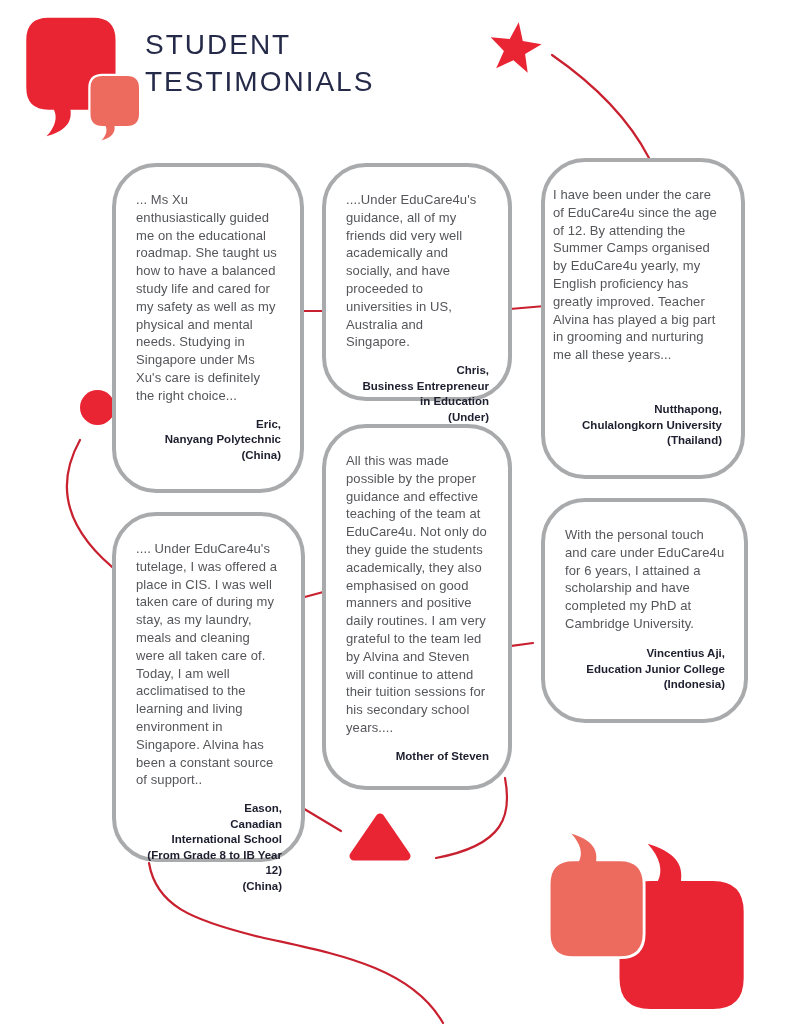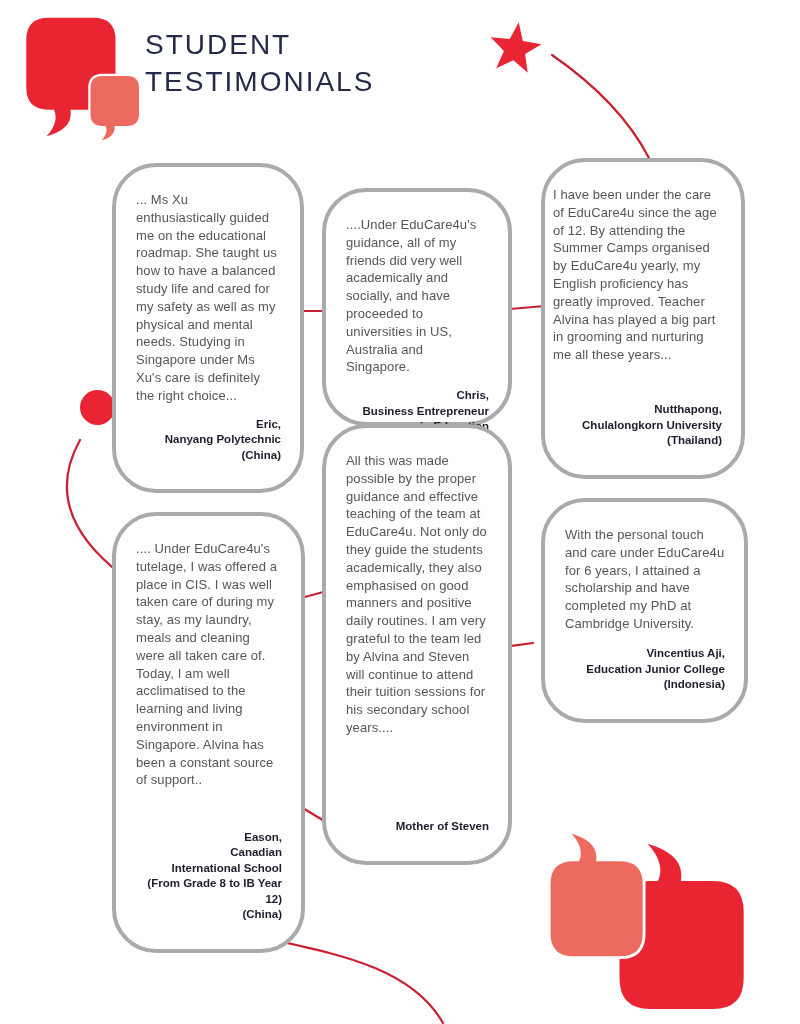--- a/index.html
+++ b/index.html
@@ -24,24 +24,24 @@
     padding:24px 19px 26px 20px;display:flex;flex-direction:column;
   }
   .quote{
     margin:0;color:#55565a;font-size:13px;line-height:1.37;letter-spacing:0.1px;
   }
   .attr{
     margin:14px 0 0 0;margin-top:auto;padding-top:12px;text-align:right;
     white-space:pre-line;font-weight:bold;font-size:11.5px;line-height:1.35;color:#1d1e2e;
   }
   .card-eric{left:112px;top:163px;width:192px;height:330px;}
-  .card-chris{left:322px;top:163px;width:190px;height:238px;margin-top:25px;}
+  .card-chris{left:322px;top:163px;width:190px;height:238px;}
   .card-nutthapong{left:541px;top:158px;width:204px;height:321px;padding-left:8px;}
-  .card-eason{left:112px;top:512px;width:193px;height:441px;}
-  .card-mother{left:322px;top:424px;width:190px;height:441px;}
+  .card-eason{left:112px;top:512px;width:193px;height:350px;}
+  .card-mother{left:322px;top:424px;width:190px;height:366px;}
   .card-vincentius{left:541px;top:498px;width:207px;height:225px;}
 </style>
 </head>
 <body>
 
 <div class="canvas">
 
   <svg class="lines" viewBox="0 0 800 1024" fill="none" stroke="#c9202f" stroke-width="2.2" stroke-linecap="round">
     <path d="M 552 55 Q 620 102 649 158"></path>
     <path d="M 80 440 Q 40 512 122 575"></path>

